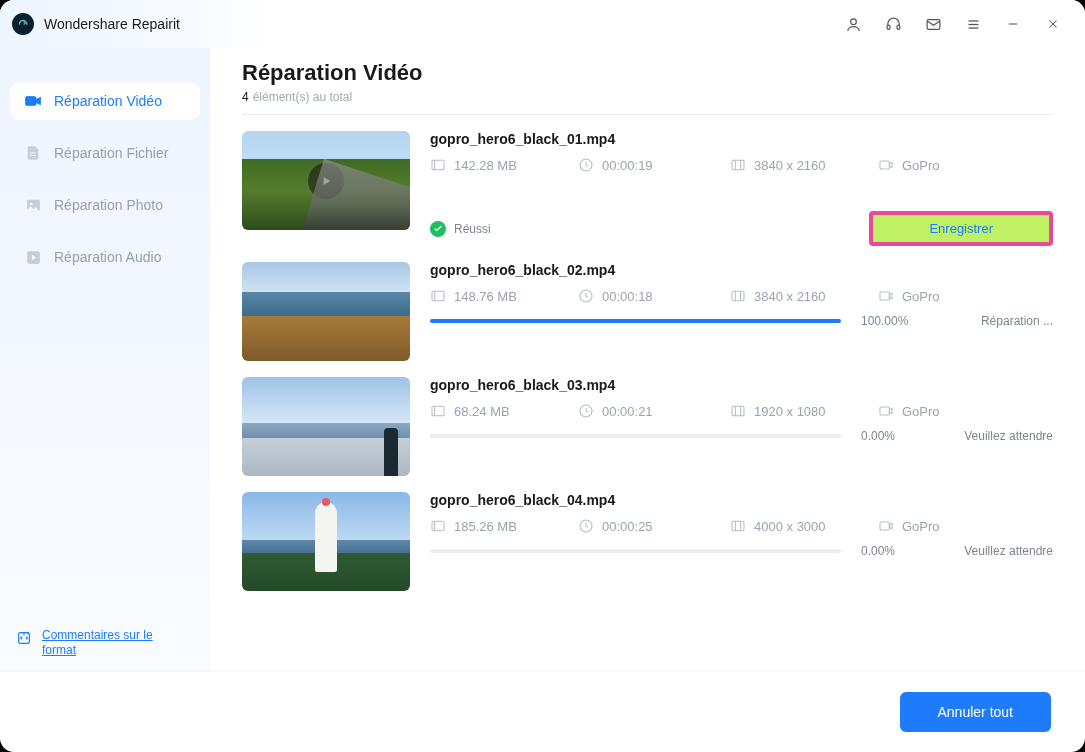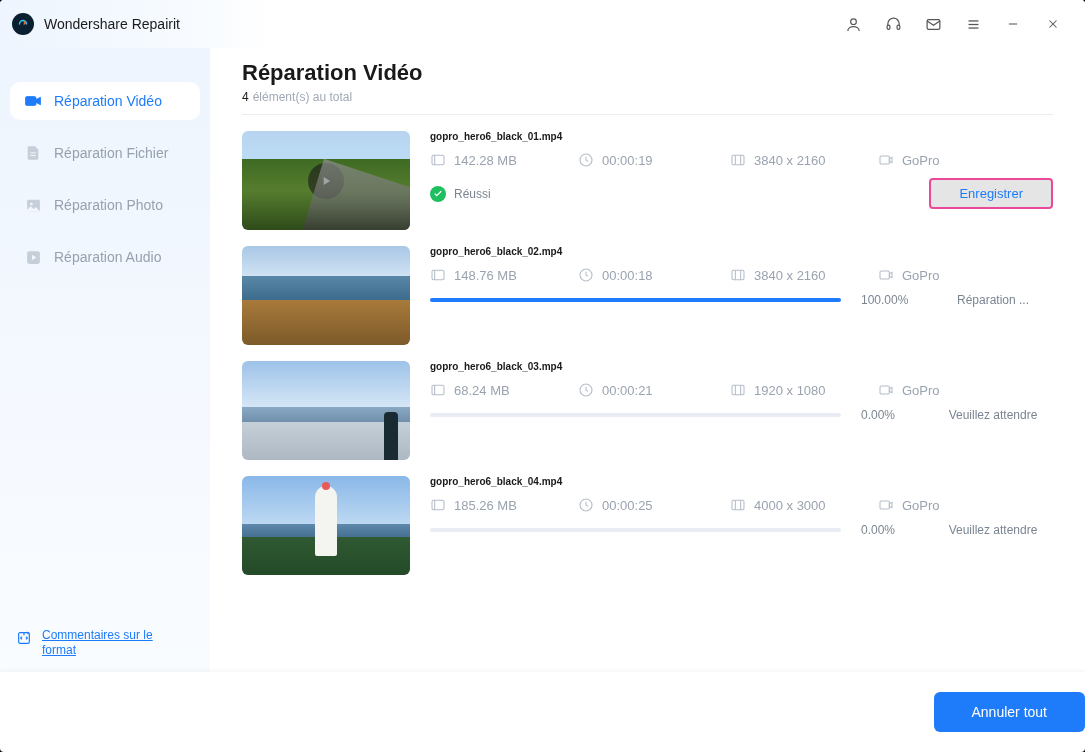--- a/index.html
+++ b/index.html
@@ -1,18 +1,18 @@
 <!DOCTYPE html>
 <html><head>
 <meta charset="utf-8">
 <style>
   * { box-sizing: border-box; margin: 0; padding: 0; font-family: "Segoe UI", Arial, sans-serif; }
   body { background: #000; display: flex; align-items: center; justify-content: center; height: 100vh; }
   .window {
-    width: 1085px; height: 752px; background: #fff; border-radius: 4px; overflow: hidden;
+    width: 1085px; height: 752px; background: #fff; border-radius: 14px; overflow: hidden;
     display: flex; flex-direction: column; position: relative;
   }
   
   .titlebar {
     height: 48px; display: flex; align-items: center; padding: 0 12px;
     background: linear-gradient(90deg,#eef5fe 0%,#f7fbff 18%,#ffffff 25%);
   }
   .titlebar .logo {
     width: 22px; height: 22px; border-radius: 50%; background: #0a1f2f;
     display: flex; align-items: center; justify-content: center; margin-right: 10px;
@@ -50,43 +50,43 @@
   .page-title { font-size: 22px; font-weight: 600; color:#1a1a1a; }
   .page-sub { font-size:12px; color:#a0a9b6; margin-top:4px; }
   .page-sub strong { color:#1a1a1a; font-weight:500; margin-right:4px; }
   .divider { height:1px; background:#ececec; margin:10px 0 0 0; }
 
   .item { display:flex; padding:16px 0 0 0; }
   .thumb { width:168px; height:99px; border-radius:6px; overflow:hidden; position:relative; flex-shrink:0; }
   .play-ov { position:absolute; inset:0; display:flex; align-items:center; justify-content:center; }
   .play-btn { width:36px; height:36px; background:rgba(25,25,25,.6); border-radius:50%; display:flex; align-items:center; justify-content:center; }
   .info { flex:1; padding-left:20px; display:flex; flex-direction:column; }
-  .fname { font-size:10px; font-weight:600; color:#1a1a1a; margin-bottom:10px; }
+  .fname { font-size:14px; font-weight:600; color:#1a1a1a; margin-bottom:10px; }
   .meta { display:flex; gap:16px; margin-bottom:10px; color:#9aa3b0; font-size:13px; }
   .meta .m { display:inline-flex; align-items:center; min-width:135px; }
   .meta .m svg { margin-right:8px; flex-shrink:0; }
   .meta .m.size { min-width:132px; }
   .meta .m.dur  { min-width:136px; }
   .meta .m.res  { min-width:132px; }
   .bar-row { display:flex; align-items:center; gap:20px; }
   .bar { flex:1; height:4px; border-radius:3px; background:#e9edf3; position:relative; overflow:hidden; }
   .bar .fill { position:absolute; left:0; top:0; bottom:0; background:#1e7cfb; }
   .pct { font-size:12px; color:#7b8592; min-width:52px; text-align:left; }
-  .rstatus { font-size:12px; color:#7b8592; min-width:120px; text-align:center; }
+  .rstatus { font-size:12px; color:#7b8592; min-width:120px; text-align:right; }
   .success { display:flex; align-items:center; color:#7b8592; font-size:12px; }
   .success .chk { width:16px; height:16px; border-radius:50%; background:#1fbf5f; display:flex; align-items:center; justify-content:center; margin-right:8px; }
   .save-btn {
-    margin-left:auto; border:2px solid #ec4899; color:#1e7cfb; font-size:13px;
-    padding:6px 28px; border-radius:4px; cursor:pointer; background:#e5e5e5;
-  }
-  .row-extra { display:flex; align-items:center; justify-content:space-between; }
+    margin-left:auto; border:4px solid #ec4899; color:#1e7cfb; font-size:13px;
+    padding:6px 56px; border-radius:4px; cursor:pointer; background:#bef264;
+  }
+  .row-extra { display:flex; align-items:center; justify-content:space-between;margin-top:28px; }
 
   .footer {
     height:80px; display:flex; align-items:center; justify-content:flex-end;
-    box-shadow:0 -1px 4px rgba(0,0,0,.05);
+    padding-right:34px; box-shadow:0 -1px 4px rgba(0,0,0,.05);
   }
   .cancel-all {
     background:#1e7cfb; color:#fff; font-size:14px; font-weight:500;
     padding:12px 38px; border:none; border-radius:6px; cursor:pointer;
   }
 
   
   .th1 { background: linear-gradient(180deg,#b8d4f0 0%,#bcdcf5 28%, #3e6a22 28%, #567d2e 60%, #2e4b1a 100%); position:relative; }
   .th1::after{content:"";position:absolute;left:36%;top:28%;right:0;bottom:0;background:linear-gradient(180deg,#8f8f8f 0%,#6b6b6b 60%,#3b3b3b 100%);clip-path:polygon(0 100%,20% 0,100% 40%,100% 100%);opacity:.7;}
   .th2 { background: linear-gradient(180deg,#a9c7e6 0%,#cfe2f3 30%, #5a87a6 30%, #3b6b8d 55%, #a87a3a 55%, #7d5a2a 100%); }

